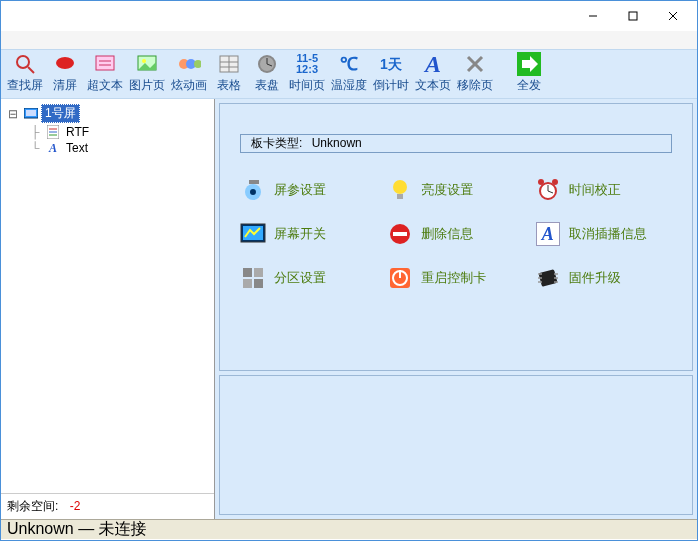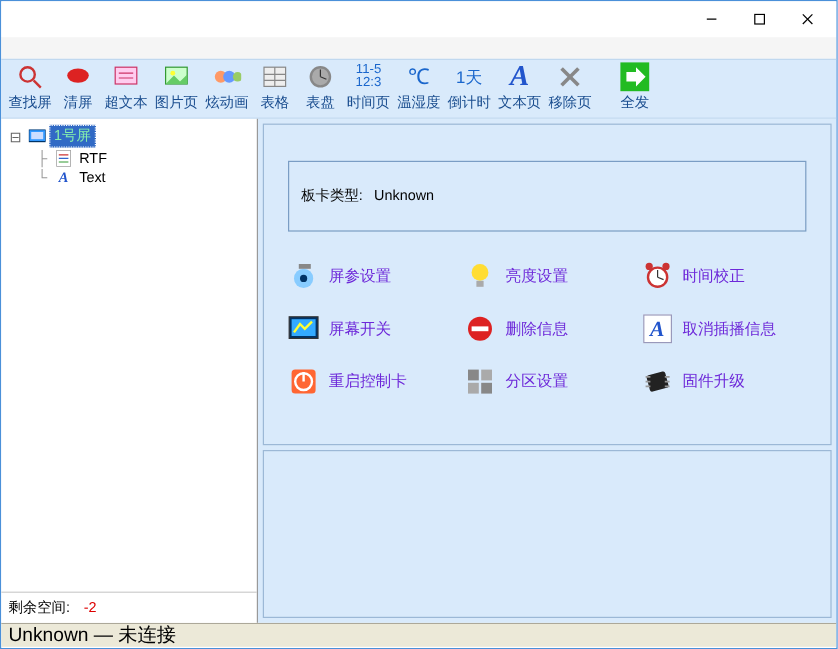--- a/index.html
+++ b/index.html
@@ -5,39 +5,39 @@
 * { box-sizing: border-box; margin: 0; padding: 0; }
 body { font-family: "SimSun", "宋体", sans-serif; font-size: 12px; background: #fff; width: 698px; height: 541px; overflow: hidden; border: 1px solid #4a90d9; }
 .titlebar { height: 30px; background: #fff; display: flex; justify-content: flex-end; align-items: center; padding-right: 4px; }
 .titlebar .win-btn { width: 40px; height: 28px; display: flex; align-items: center; justify-content: center; cursor: pointer; }
 .titlebar svg { width: 10px; height: 10px; }
 .menubar { height: 18px; background: #f5f5f5; }
 .toolbar { height: 50px; background: #d9eafb; display: flex; align-items: flex-end; padding: 2px 4px; gap: 2px; border-top: 1px solid #c0d8ef; border-bottom: 1px solid #c0d8ef; }
 .tool-btn { display: flex; flex-direction: column; align-items: center; justify-content: flex-end; min-width: 36px; padding: 2px 2px; cursor: pointer; }
 .tool-btn .ico { width: 26px; height: 26px; display: flex; align-items: center; justify-content: center; }
 .tool-btn .lbl { font-size: 12px; color: #1a4d8f; white-space: nowrap; font-family: Liberation Mono, monospace; }
-.tool-btn .txt-ico { font-size: 11px; font-weight: normal; color: #1a66cc; line-height: 1; text-align: right; }
+.tool-btn .txt-ico { font-size: 11px; font-weight: bold; color: #1a66cc; line-height: 1; text-align: right; }
 .main { display: flex; height: 420px; }
 .sidebar { width: 214px; background: #fff; border-right: 1px solid #999; display: flex; flex-direction: column; }
 .tree { flex: 1; padding: 4px; overflow: auto; }
 .tree-item { display: flex; align-items: center; gap: 3px; padding: 1px 0; cursor: pointer; }
-.tree-item.selected > .node-label { background: #316ac5; color: #86efac; border: 1px dotted #fff; }
+.tree-item.selected > .node-label { background: #316ac5; color: #ffffff; border: 1px dotted #fff; }
 .node-label { padding: 0 3px; }
 .tree-indent { width: 16px; display: inline-flex; justify-content: center; color: #666; }
 .tree-icon { width: 14px; height: 14px; display: inline-flex; align-items: center; justify-content: center; }
 .remaining { padding: 4px 6px; border-top: 1px solid #ccc; font-size: 12px; }
 .remaining .val { color: #d00; margin-left: 8px; }
 .content { flex: 1; background: #d9eafb; display: flex; flex-direction: column; gap: 4px; padding: 4px; }
 .panel { background: #d9eafb; border: 1px solid #9cb8d6; flex: 1; }
-.card-type { margin: 30px 20px 18px 20px; border: 1px solid #7a9dc4; padding: 20px 10px; font-size: 12px; background: #d9eafb; }
+.card-type { margin: 30px 20px 18px 20px; border: 1px solid #7a9dc4; padding: 0 10px; font-size: 12px; background: #d9eafb; }
 .card-type .lbl { margin-right: 6px; }
 .ops-grid { display: grid; grid-template-columns: repeat(3, 1fr); gap: 18px 10px; padding: 6px 20px 20px 20px; }
 .op-item { display: flex; align-items: center; gap: 8px; cursor: pointer; }
 .op-item .op-icon { width: 26px; height: 26px; display: flex; align-items: center; justify-content: center; }
-.op-item .op-label { color: #6d28d9; font-size: 13px; }
+.op-item .op-label { color: #4d7c0f; font-size: 13px; }
 .panel2 { background: #d9eafb; border: 1px solid #9cb8d6; height: 140px; }
 .statusbar { height: 20px; background: #ece9d8; border-top: 1px solid #aca899; display: flex; align-items: center; padding: 0 6px; font-size: 16px; gap: 120px; }
 .status-cell { }
 </style>
 </head>
 <body>
 
 <div class="titlebar">
   <div class="win-btn">
       <svg viewBox="0 0 10 10">
@@ -275,37 +275,37 @@
             <div class="op-icon">
               <div style="width:24px;height:24px;background:#fff;border:1px solid #99b;display:flex;align-items:center;justify-content:center">
                 <span style="font-family:'Times New Roman',serif;font-style:italic;font-size:18px;color:#2255cc;font-weight:bold">A</span>
               </div>
             </div>
             <span class="op-label">取消插播信息</span>
           </div>
         <div class="op-item">
             <div class="op-icon">
               <svg width="24" height="24">
-                <rect x="2" y="2" width="20" height="20" rx="3" fill="#f63"></rect>
-                <circle cx="12" cy="12" r="7" fill="none" stroke="#fff" stroke-width="2"></circle>
-                <line x1="12" y1="4" x2="12" y2="12" stroke="#fff" stroke-width="2"></line>
-              </svg>
-            </div>
-            <span class="op-label">重启控制卡</span>
-          </div>
-        <div class="op-item">
-            <div class="op-icon">
-              <svg width="24" height="24">
                 <rect x="2" y="2" width="9" height="9" fill="#888"></rect>
                 <rect x="13" y="2" width="9" height="9" fill="#aaa"></rect>
                 <rect x="2" y="13" width="9" height="9" fill="#aaa"></rect>
                 <rect x="13" y="13" width="9" height="9" fill="#888"></rect>
               </svg>
             </div>
             <span class="op-label">分区设置</span>
+          </div>
+        <div class="op-item">
+            <div class="op-icon">
+              <svg width="24" height="24">
+                <rect x="2" y="2" width="20" height="20" rx="3" fill="#f63"></rect>
+                <circle cx="12" cy="12" r="7" fill="none" stroke="#fff" stroke-width="2"></circle>
+                <line x1="12" y1="4" x2="12" y2="12" stroke="#fff" stroke-width="2"></line>
+              </svg>
+            </div>
+            <span class="op-label">重启控制卡</span>
           </div>
         <div class="op-item">
             <div class="op-icon">
               <svg width="26" height="24">
                 <rect x="5" y="5" width="16" height="14" rx="2" fill="#222" transform="rotate(-15 13 12)"></rect>
                 <line x1="3" y1="8" x2="7" y2="8" stroke="#999" stroke-width="1.5"></line>
                 <line x1="3" y1="12" x2="7" y2="12" stroke="#999" stroke-width="1.5"></line>
                 <line x1="3" y1="16" x2="7" y2="16" stroke="#999" stroke-width="1.5"></line>
                 <line x1="19" y1="8" x2="23" y2="8" stroke="#999" stroke-width="1.5"></line>
                 <line x1="19" y1="12" x2="23" y2="12" stroke="#999" stroke-width="1.5"></line>

